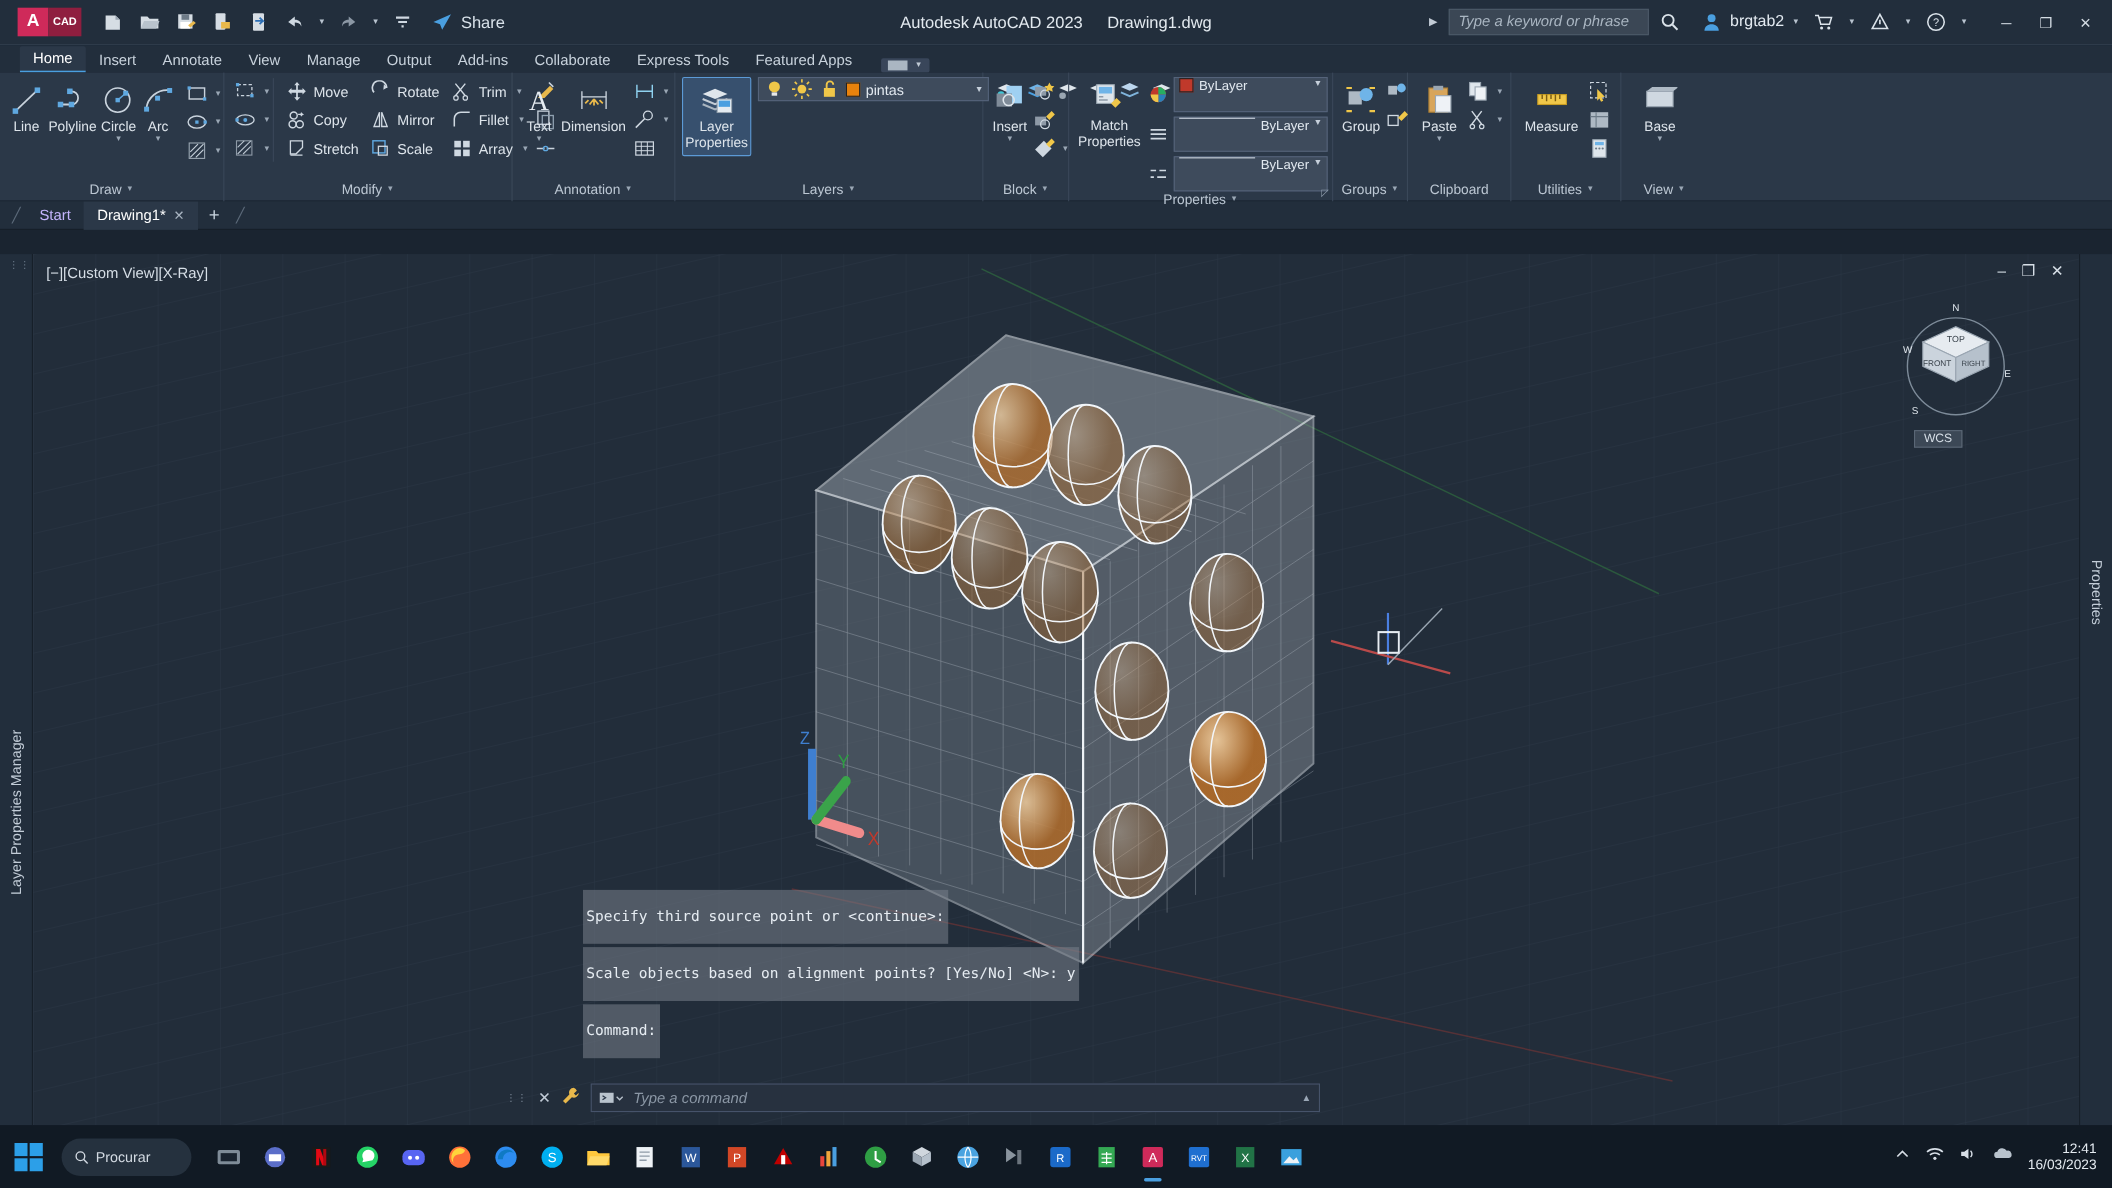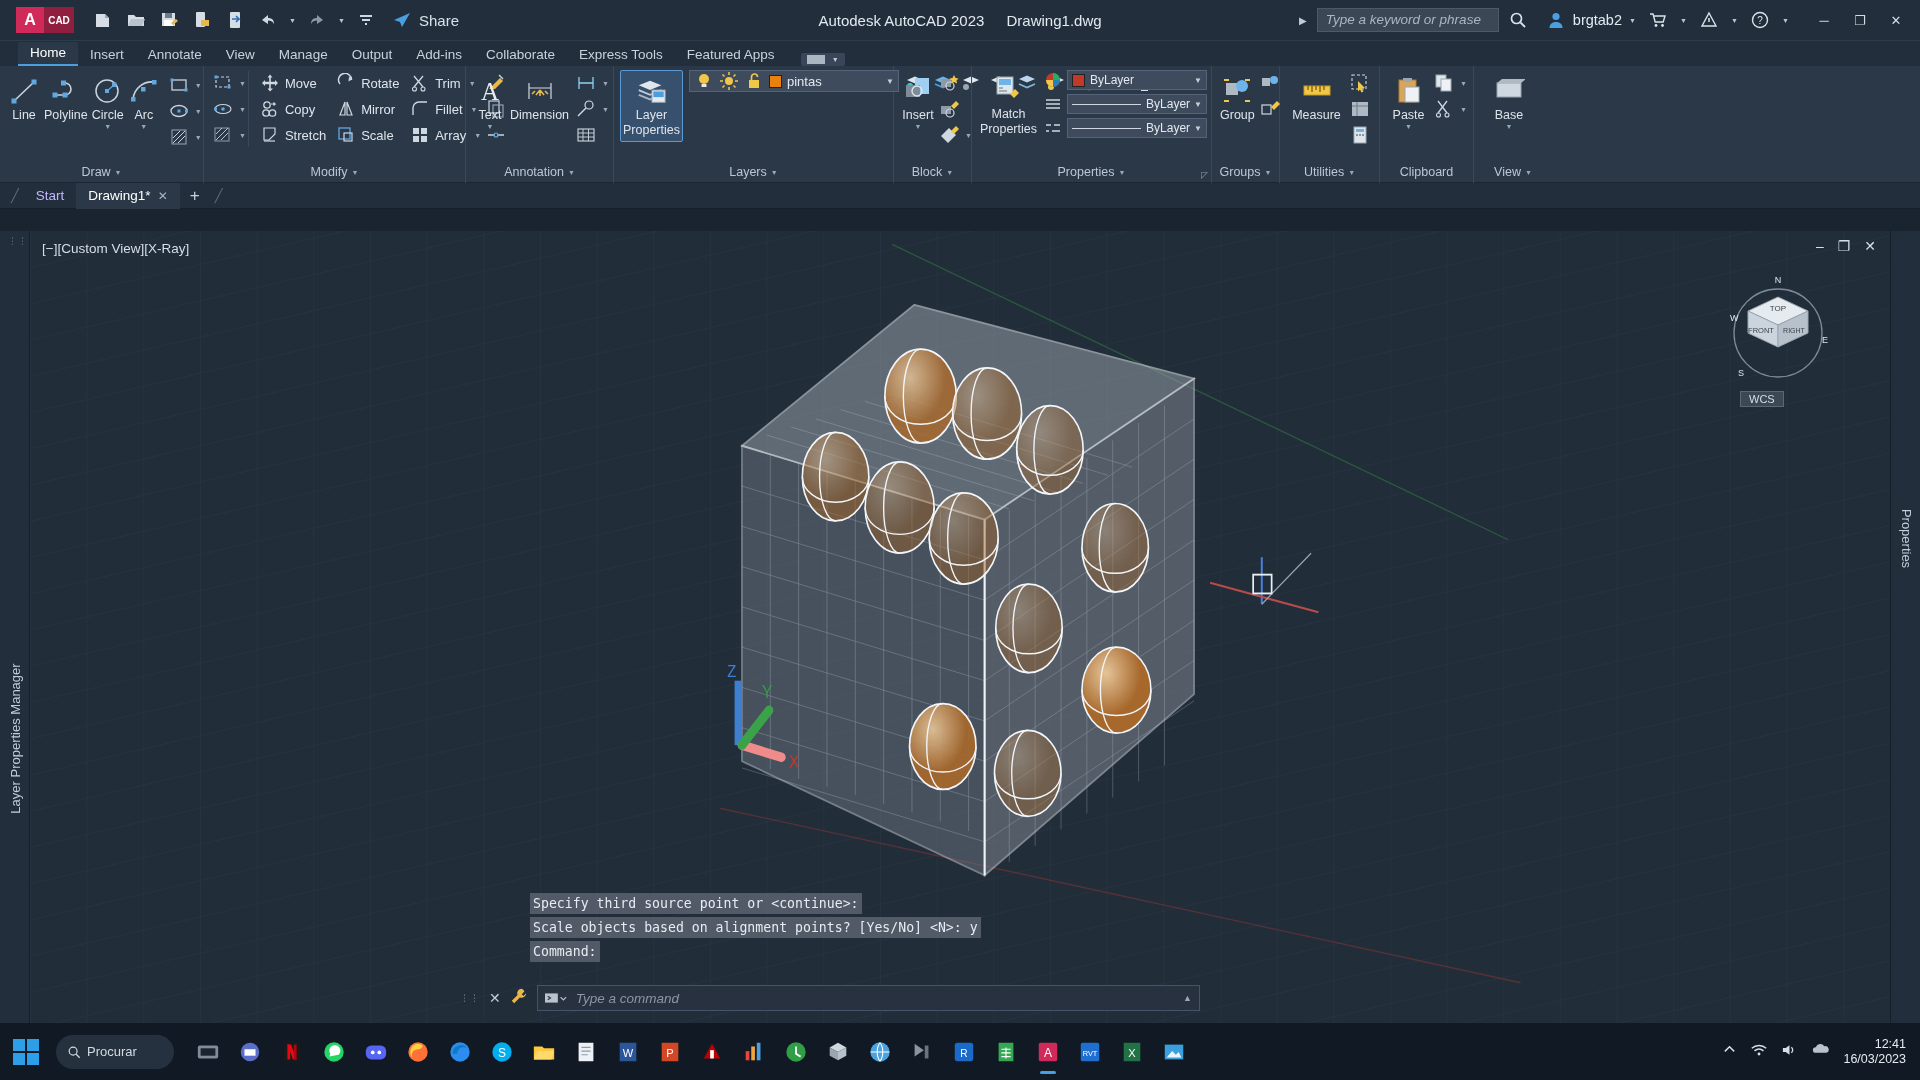--- a/index.html
+++ b/index.html
@@ -71,22 +71,22 @@
   .icon-cell { width:26px; height:24px; display:flex; align-items:center; justify-content:center;
     cursor:pointer; border-radius:2px; }
   .layer-prop-btn { background:#37506e; border:1px solid #5c9ad6; }
 
   
   .layer-combo { width:210px; height:22px; background:#3e4b5c; border:1px solid #55637a;
     display:flex; align-items:center; gap:5px; padding:0 4px; cursor:pointer; }
   .layer-combo .nm { color:#e2e9f0; font-size:13px; flex:1; }
   .layer-combo .cv { font-size:8px; color:#c6d0db; }
   .swatch { width:13px; height:13px; border:1px solid #222; }
-  .prop-combo { width:140px; height:20px; background:#3e4b5c; border:1px solid #55637a;
-    display:flex; align-items:center; padding:0 4px; cursor:pointer; }
+  .prop-combo { width:140px; height:32px; background:#3e4b5c; border:1px solid #55637a;
+    display:flex; align-items:flex-start; padding:0 4px; cursor:pointer; }
   .prop-combo .nm { color:#e2e9f0; font-size:12px; flex:1; }
   .prop-combo .cv { font-size:8px; color:#c6d0db; }
   .lw-line { flex:1; height:1px; background:#cfd8e2; margin-right:5px; }
   .panel-expand { position:absolute; right:3px; bottom:3px; color:#8e9bab; font-size:9px; }
 
   
   .filetabs { height:26px; background:#222e3c; display:flex; align-items:center;
     padding-left:6px; gap:0; border-bottom:1px solid #161f29; }
   .slash { color:#5c6a7a; font-size:13px; padding:0 5px; }
   .ftab { height:26px; display:flex; align-items:center; gap:7px; padding:0 12px;
@@ -110,21 +110,21 @@
     transform-origin:center; white-space:nowrap; color:#c3cdd8; font-size:13px; }
   .viewport { flex:1; position:relative; background:#222d3a; overflow:hidden; }
   .vp-label { position:absolute; top:10px; left:12px; color:#d6dee6; font-size:13.5px;
     z-index:8; cursor:pointer; }
   .vp-wins { position:absolute; top:7px; right:14px; display:flex; gap:14px; z-index:8; }
   .vp-wins span { color:#d6dee6; font-size:14px; cursor:pointer; }
 
   
   .cmdhist { position:absolute; left:500px; bottom:58px; z-index:9;
     font-family:"DejaVu Sans Mono", monospace; font-size:13.2px; }
-  .cmdhist div { background:rgba(120,128,138,.55); color:#e6ecf2; padding:3px 3px;
+  .cmdhist div { background:rgba(120,128,138,.55); color:#e6ecf2; padding:17px 3px;
     margin-bottom:3px; display:inline-block; clear:both; float:left; }
   .cmdhist div::after { content:""; display:block; clear:both; }
   .cmdrow { clear:both; }
 
   
   .cmdbar { position:absolute; left:430px; bottom:12px; width:740px; height:26px;
     display:flex; align-items:center; gap:9px; z-index:10; }
   .cmd-grip { color:#7d8a99; font-size:9px; letter-spacing:1px; cursor:move; }
   .cmd-x { color:#c2ccd7; font-size:14px; cursor:pointer; }
   .cmd-input { flex:1; height:26px; background:#27313f; border:1px solid #46536a;
@@ -800,59 +800,20 @@
             </svg>
           </div>
       </div>
     </div>
     <div class="panel-title">
       <span>Groups</span>
         <span class="tri">▼</span>
     </div>
   </div>
 
-  <div class="panel" style="width:100px">
-    <div class="panel-body">
-      <div class="big-btn" style="width:62px">
-        <svg class="ico32" viewBox="0 0 32 32">
-            <rect x="3" y="11" width="26" height="9" fill="#f0c749" stroke="#c89c22"></rect>
-            <path d="M7 11v4M11 11v6M15 11v4M19 11v6M23 11v4" stroke="#7a5c12" stroke-width="1.3"></path>
-          </svg>
-        <span class="lbl">Measure</span>
-      </div>
-      <div class="col">
-        <div class="icon-cell">
-          <svg class="ico22" viewBox="0 0 22 22">
-              <rect x="3" y="3" width="14" height="14" stroke="#cfd8e1" stroke-width="1.1" fill="none" stroke-dasharray="3 2"></rect>
-              <path d="M9 9l7 7-3 .5 1.5 3-2 1-1.5-3-2 2z" fill="#f0c749"></path>
-            </svg>
-          </div>
-        <div class="icon-cell">
-          <svg class="ico22" viewBox="0 0 22 22">
-              <rect x="3" y="4" width="16" height="14" fill="#aeb9c4"></rect>
-              <path d="M3 8h16M8 4v14" stroke="#6c7a87" stroke-width="1"></path>
-            </svg>
-          </div>
-        <div class="icon-cell">
-          <svg class="ico22" viewBox="0 0 22 22">
-              <rect x="5" y="3" width="12" height="16" fill="#dfe6ec" stroke="#9aa6b2"></rect>
-              <rect x="7" y="5" width="8" height="3" fill="#6fb4e8"></rect>
-              <circle cx="8" cy="11" r="1" fill="#6c7a87"></circle>
-              <circle cx="11" cy="11" r="1" fill="#6c7a87"></circle>
-              <circle cx="14" cy="11" r="1" fill="#6c7a87"></circle>
-            </svg>
-          </div>
-      </div>
-    </div>
-    <div class="panel-title">
-      <span>Utilities</span>
-        <span class="tri">▼</span>
-    </div>
-  </div>
-
   <div class="panel" style="width:94px">
     <div class="panel-body">
       <div class="big-btn">
         <svg class="ico32" viewBox="0 0 32 32">
             <rect x="6" y="5" width="17" height="22" fill="#d8a55a" stroke="#a87c34"></rect>
             <rect x="10" y="3" width="9" height="4" fill="#9aa6b2"></rect>
             <rect x="12" y="12" width="14" height="15" fill="#eef2f6" stroke="#9aa6b2"></rect>
           </svg>
         <span class="lbl">Paste</span>
         <span class="tri">▼</span>
@@ -874,20 +835,59 @@
                 <circle cx="5.5" cy="17" r="2" stroke="#cfd8e1" stroke-width="1.1" fill="none"></circle>
                 <circle cx="14" cy="17" r="2" stroke="#cfd8e1" stroke-width="1.1" fill="none"></circle>
               </svg>
             </div>
           <span class="mini-caret">▼</span>
           </div>
       </div>
     </div>
     <div class="panel-title">
       <span>Clipboard</span>
+    </div>
+  </div>
+
+  <div class="panel" style="width:100px">
+    <div class="panel-body">
+      <div class="big-btn" style="width:62px">
+        <svg class="ico32" viewBox="0 0 32 32">
+            <rect x="3" y="11" width="26" height="9" fill="#f0c749" stroke="#c89c22"></rect>
+            <path d="M7 11v4M11 11v6M15 11v4M19 11v6M23 11v4" stroke="#7a5c12" stroke-width="1.3"></path>
+          </svg>
+        <span class="lbl">Measure</span>
+      </div>
+      <div class="col">
+        <div class="icon-cell">
+          <svg class="ico22" viewBox="0 0 22 22">
+              <rect x="3" y="3" width="14" height="14" stroke="#cfd8e1" stroke-width="1.1" fill="none" stroke-dasharray="3 2"></rect>
+              <path d="M9 9l7 7-3 .5 1.5 3-2 1-1.5-3-2 2z" fill="#f0c749"></path>
+            </svg>
+          </div>
+        <div class="icon-cell">
+          <svg class="ico22" viewBox="0 0 22 22">
+              <rect x="3" y="4" width="16" height="14" fill="#aeb9c4"></rect>
+              <path d="M3 8h16M8 4v14" stroke="#6c7a87" stroke-width="1"></path>
+            </svg>
+          </div>
+        <div class="icon-cell">
+          <svg class="ico22" viewBox="0 0 22 22">
+              <rect x="5" y="3" width="12" height="16" fill="#dfe6ec" stroke="#9aa6b2"></rect>
+              <rect x="7" y="5" width="8" height="3" fill="#6fb4e8"></rect>
+              <circle cx="8" cy="11" r="1" fill="#6c7a87"></circle>
+              <circle cx="11" cy="11" r="1" fill="#6c7a87"></circle>
+              <circle cx="14" cy="11" r="1" fill="#6c7a87"></circle>
+            </svg>
+          </div>
+      </div>
+    </div>
+    <div class="panel-title">
+      <span>Utilities</span>
+        <span class="tri">▼</span>
     </div>
   </div>
 
   <div class="panel" style="width:78px;border-right:none">
     <div class="panel-body">
       <div class="big-btn">
         <svg class="ico32" viewBox="0 0 32 32">
             <rect x="4" y="8" width="24" height="14" fill="#cfd8e1" stroke="#96a2ae"></rect>
             <path d="M4 8l5-4h24l-5 4" fill="#aeb9c4"></path>
           </svg>

